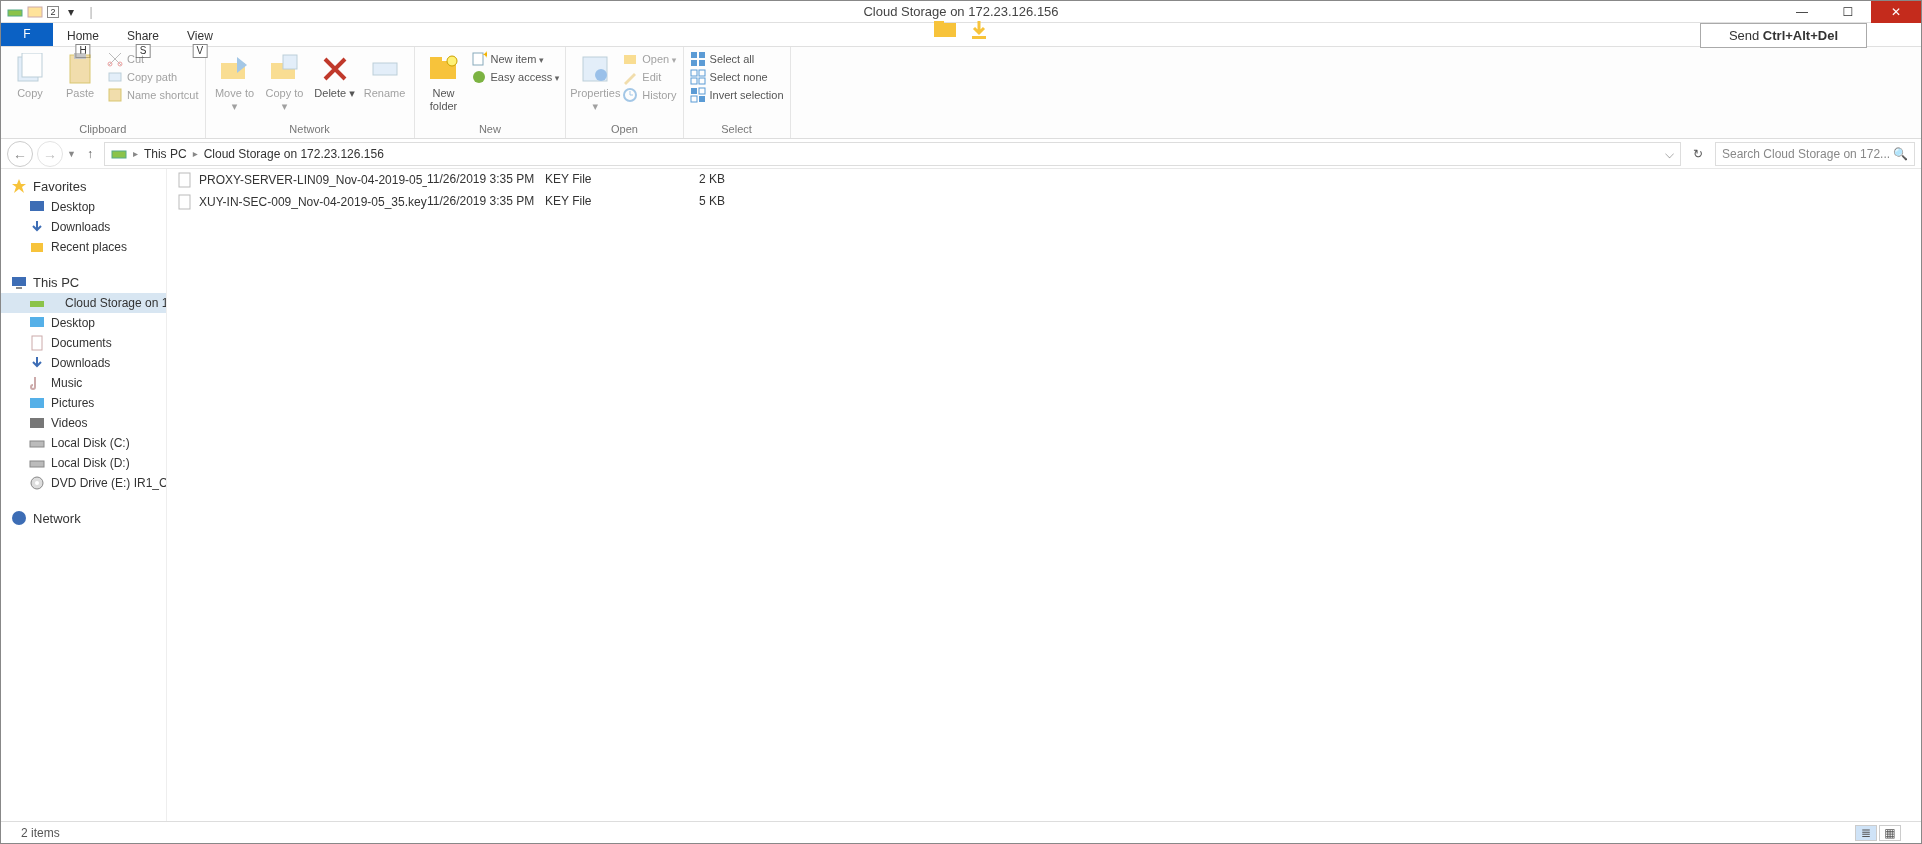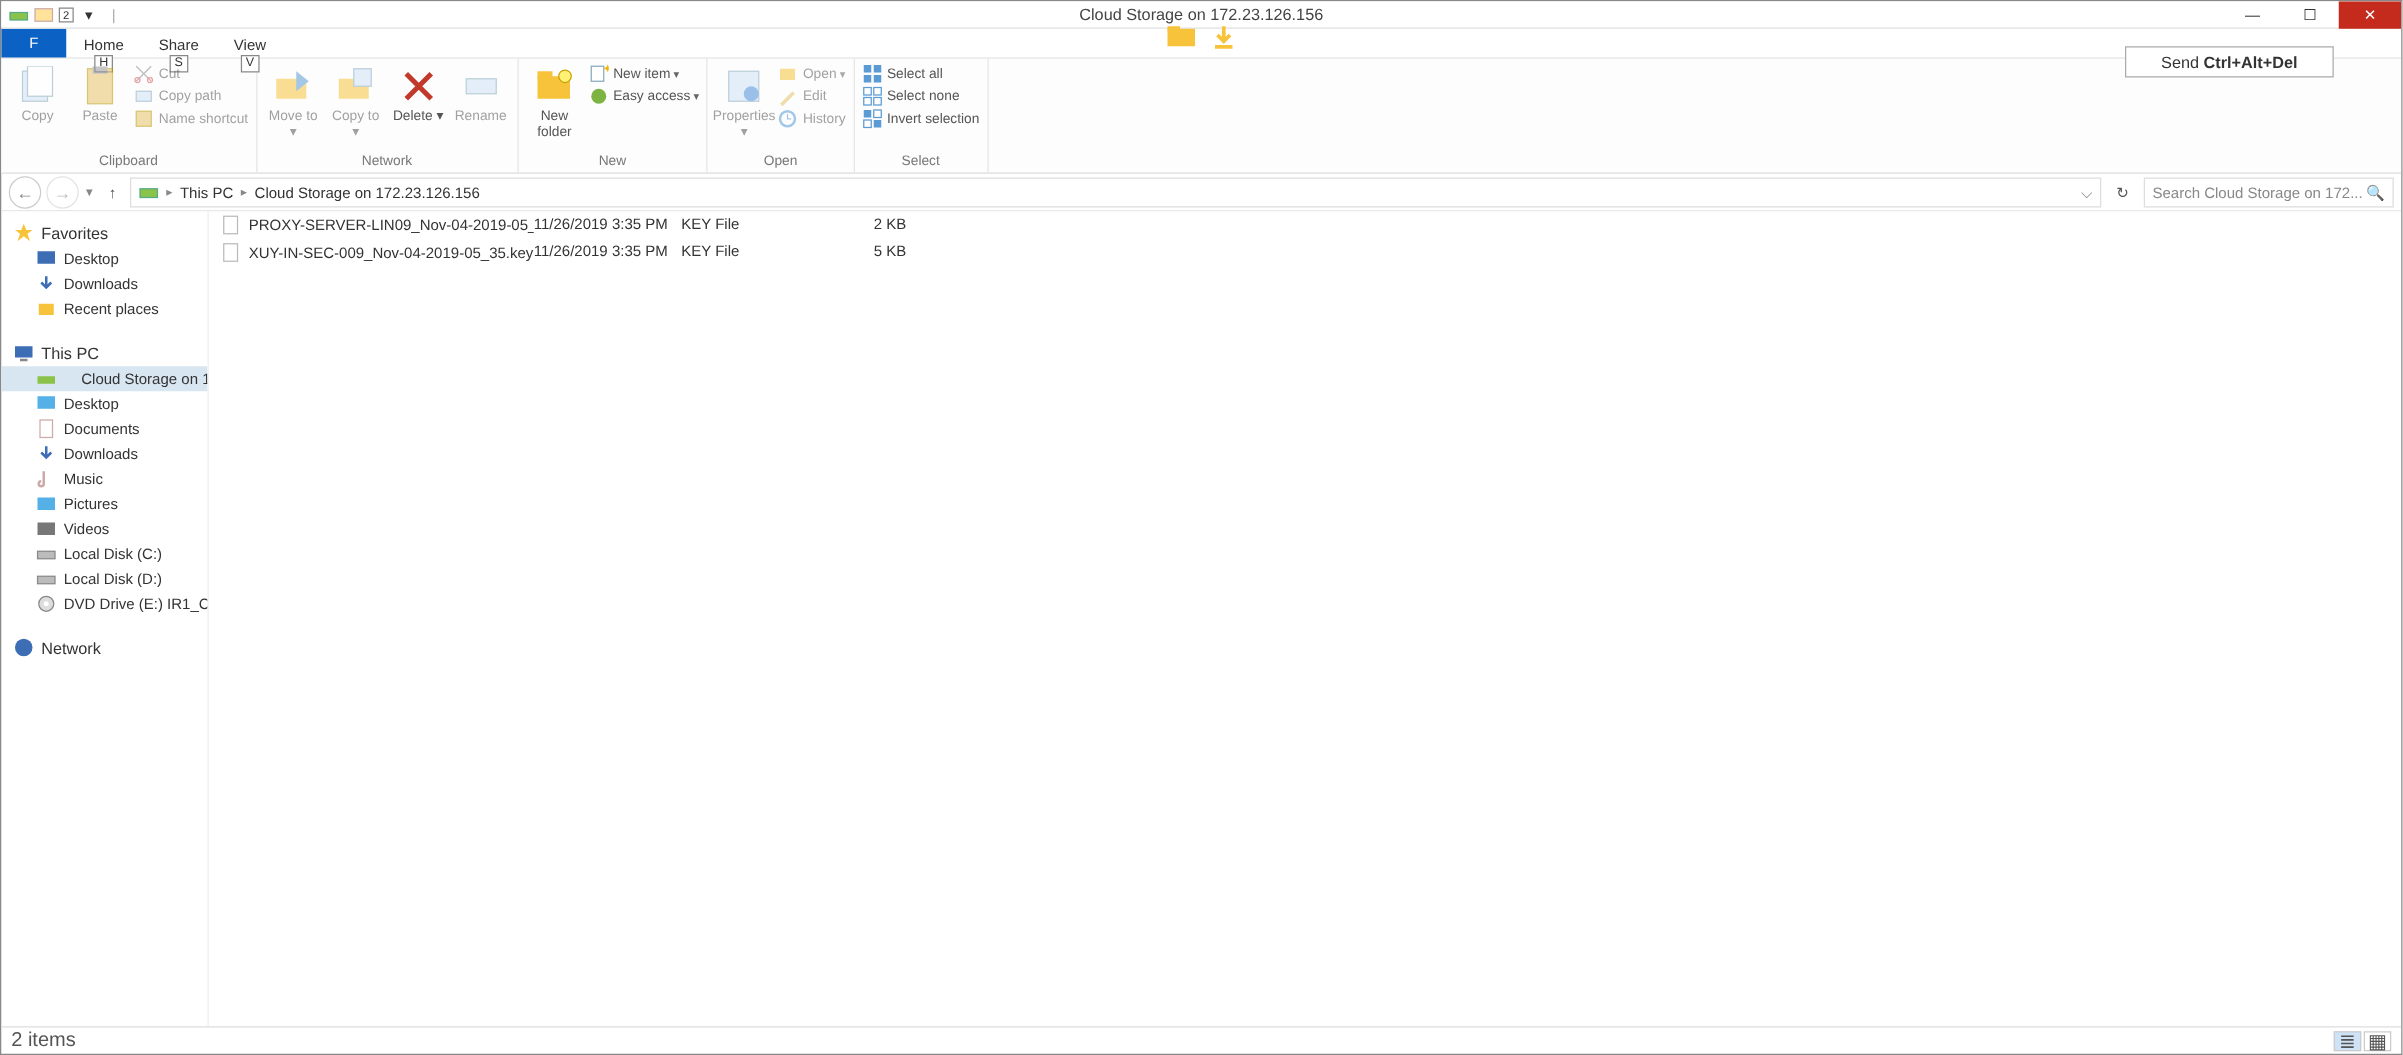--- a/index.html
+++ b/index.html
@@ -4,21 +4,21 @@
 <style>
 * { box-sizing: border-box; margin: 0; padding: 0; font-family: "Segoe UI", Tahoma, sans-serif; }
 body { width: 1922px; height: 844px; background: #fff; font-size: 12px; color: #333; position: relative; overflow: hidden; border: 1px solid #888;}
 .title-bar { height: 22px; background: #fff; display:flex; align-items:center; border-bottom:1px solid #e0e0e0; position:relative;}
 .qat { display:flex; align-items:center; gap:4px; padding-left:6px;}
 .qat-icon { width:16px; height:16px; display:inline-flex; align-items:center; justify-content:center;}
 .title-text { position:absolute; left:50%; transform:translateX(-50%); font-size:13px; color:#444;}
 .win-ctrl { position:absolute; right:0; top:0; display:flex;}
 .win-btn { width:46px; height:22px; display:flex; align-items:center; justify-content:center; font-size:12px;}
 .win-close { background:#c42b1c; color:#fff; width:50px;}
-.send-cad { position:absolute; right:54px; top:36px; background:#fff; border:1px solid #aaa; padding:4px 28px; font-size:13px; z-index:10;}
+.send-cad { position:absolute; right:54px; top:22px; background:#fff; border:1px solid #aaa; padding:4px 28px; font-size:13px; z-index:10;}
 .tabs { height:24px; display:flex; align-items:flex-end; border-bottom:1px solid #e0e0e0; padding-left:0;}
 .file-tab { background:#0b61c4; color:#fff; width:52px; height:24px; display:flex; align-items:center; justify-content:center; font-size:12px;}
 .tab { padding:4px 14px 3px; font-size:12px; color:#333; position:relative;}
 .tab .keytip { position:absolute; bottom:-12px; left:50%; transform:translateX(-50%); border:1px solid #888; background:#fff; padding:0 3px; font-size:10px; line-height:12px;}
 .ribbon { height:92px; background:#fdfdfd; border-bottom:1px solid #ddd; display:flex;}
 .rgrp { border-right:1px solid #e5e5e5; display:flex; flex-direction:column; justify-content:space-between; padding:2px 6px 0;}
 .rgrp-body { display:flex; align-items:flex-start; gap:4px; flex:1;}
 .rgrp-label { text-align:center; font-size:11px; color:#777; padding:2px 0 3px;}
 .rbtn-lg { display:flex; flex-direction:column; align-items:center; width:46px; padding-top:4px; font-size:11px; color:#555; text-align:center; line-height:13px;}
 .rbtn-lg .ic { width:32px; height:32px; margin-bottom:2px;}
@@ -41,21 +41,21 @@
 .nav-item { display:flex; align-items:center; gap:6px; padding:2px 10px 2px 28px; font-size:12px; white-space:nowrap; overflow:hidden;}
 .nav-item.sel { background:#d8e6f2;gap:20px;}
 .nic{width:16px; height:16px; flex-shrink:0;}
 .list { flex:1; display:flex; flex-direction:column;}
 .cols { display:flex; border-bottom:1px solid #eee; color:#3a6ea5; font-size:12px; padding:6px 0 6px 10px;}
 .col-name{width:256px;} .col-date{width:118px;} .col-type{width:118px;} .col-size{width:74px; text-align:right; padding-right:12px;}
 .row { display:flex; padding:3px 0 3px 10px; font-size:12px; color:#333;}
 .row .ic{width:16px; height:16px; margin-right:6px; flex-shrink:0;}
 .row .c-name{width:250px; display:flex; align-items:center; white-space:nowrap; overflow:hidden;}
 .row .c-date{width:118px;} .row .c-type{width:118px;} .row .c-size{width:74px; text-align:right; padding-right:12px;}
-.status { height:22px; border-top:1px solid #ddd; display:flex; align-items:center; justify-content:space-between; padding:0 8px; font-size:16px; color:#555;}
+.status { height:22px; border-top:1px solid #ddd; display:flex; align-items:center; justify-content:space-between; padding:0 20px; font-size:12px; color:#555;}
 .view-sw{display:flex; gap:2px;}
 .view-sw span{width:22px; height:16px; border:1px solid #ccc; display:flex; align-items:center; justify-content:center;}
 .sorter{color:#3a6ea5; font-size:9px; position:relative; left:-80px; top:-2px;}
 svg{display:block;}
 </style>
 </head>
 <body>
 
 <div class="title-bar">
   <div class="qat">

